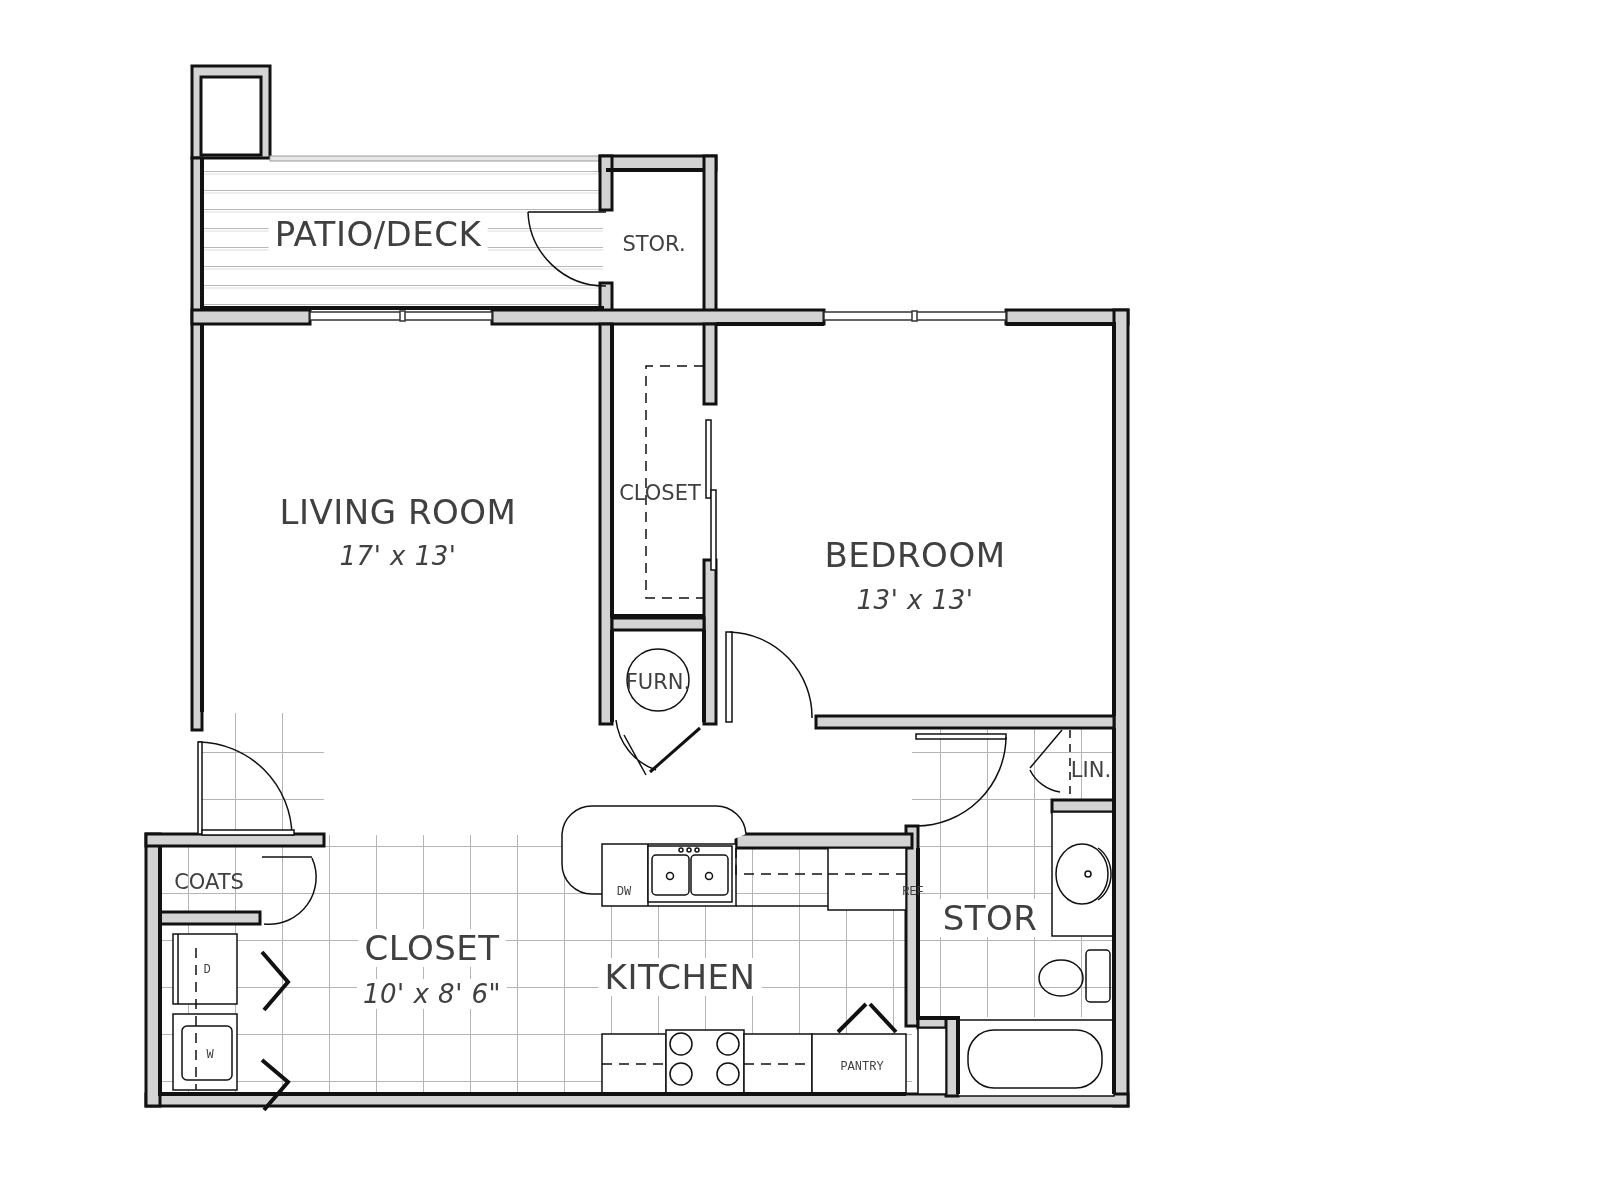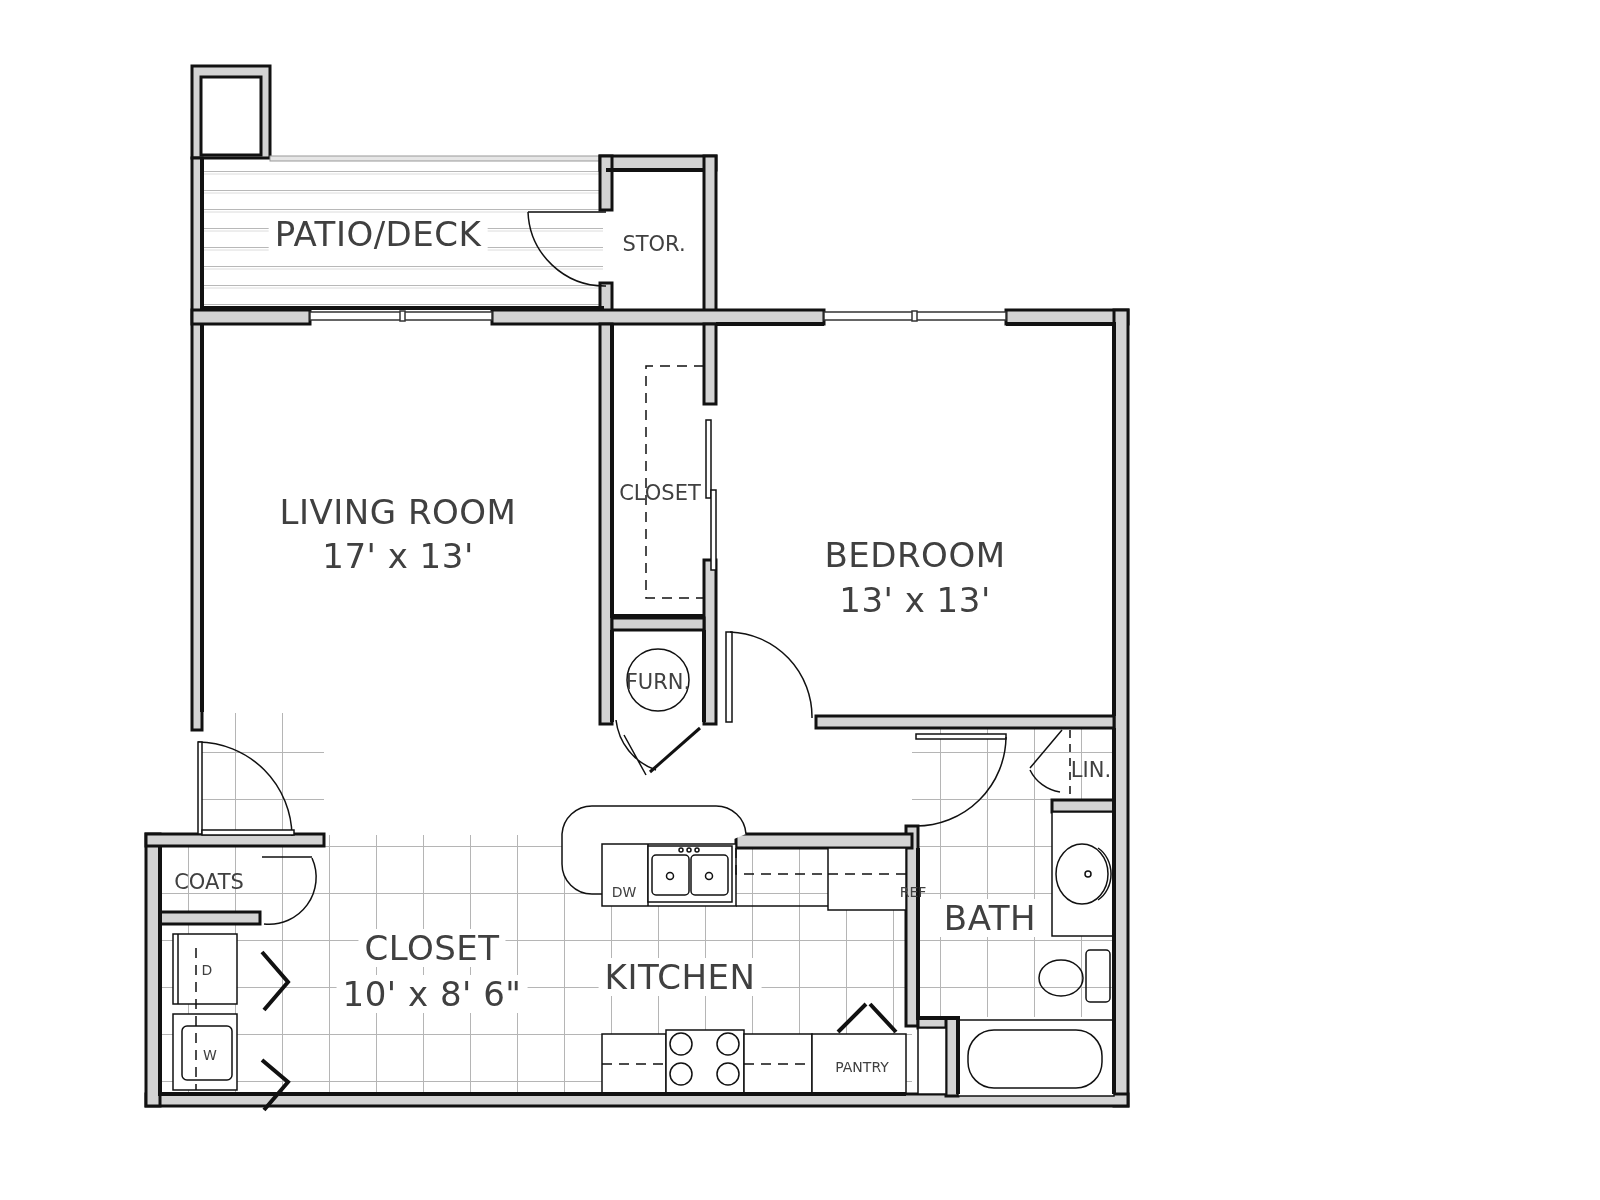--- a/index.html
+++ b/index.html
@@ -1,22 +1,22 @@
 <!DOCTYPE html>
 <html><head>
 <meta charset="utf-8">
 <style>
   html, body { margin:0; padding:0; background:#ffffff; }
   body { width:1600px; height:1200px; position:relative; overflow:hidden; font-family:"DejaVu Sans", sans-serif; }
   #plan { position:absolute; left:0; top:0; width:1600px; height:1200px; }
   .lbl { position:absolute; color:#404040; white-space:nowrap; transform:translate(-50%,-50%); font-family:"DejaVu Sans", sans-serif; line-height:1; }
   .lbl.big { font-size:34px; letter-spacing:0.5px; }
-  .lbl.dim { font-size:34px; letter-spacing:0.5px; }
+  .lbl.dim { font-size:26px; letter-spacing:0.5px;font-style:italic; }
   .lbl.sm { font-size:21px; }
-  .lbl.xs { font-size:14px; }
+  .lbl.xs { font-size:12px;font-family:Liberation Mono, monospace; }
   .bg-white { background:#fff; padding:2px 6px; }
 </style>
 </head>
 <body>
 
 <svg id="plan" viewBox="0 0 1600 1200" xmlns="http://www.w3.org/2000/svg">
   <defs>
     <pattern id="tile" x="0" y="0" width="47" height="47" patternUnits="userSpaceOnUse">
       <path d="M0 0 H47 M0 0 V47" stroke="#b5b5b5" stroke-width="2" fill="none"></path>
     </pattern>
@@ -180,19 +180,19 @@
 <div class="lbl dim" style="left:398px; top:556px;">17' x 13'</div>
 <div class="lbl sm" style="left:660px; top:493px;">CLOSET</div>
 <div class="lbl big" style="left:915px; top:555px;">BEDROOM</div>
 <div class="lbl dim" style="left:915px; top:600px;">13' x 13'</div>
 <div class="lbl sm" style="left:658px; top:682px;">FURN.</div>
 <div class="lbl sm" style="left:1091px; top:770px;">LIN.</div>
 <div class="lbl sm" style="left:209px; top:882px;">COATS</div>
 <div class="lbl big bg-white" style="left:432px; top:948px;">CLOSET</div>
 <div class="lbl dim bg-white" style="left:432px; top:994px;">10' x 8' 6"</div>
 <div class="lbl big bg-white" style="left:680px; top:977px;">KITCHEN</div>
-<div class="lbl big bg-white" style="left:990px; top:918px;">BATH</div>
+<div class="lbl big bg-white" style="left:990px; top:918px;">STOR</div>
 <div class="lbl xs" style="left:862px; top:1067px;">PANTRY</div>
 
 <div class="lbl xs" style="left:624px; top:892px;">DW</div>
 <div class="lbl xs" style="left:867px; top:892px;margin-left:46px;">REF</div>
 <div class="lbl xs" style="left:207px; top:970px;">D</div>
 <div class="lbl xs" style="left:210px; top:1055px;">W</div>
 
 </body></html>

